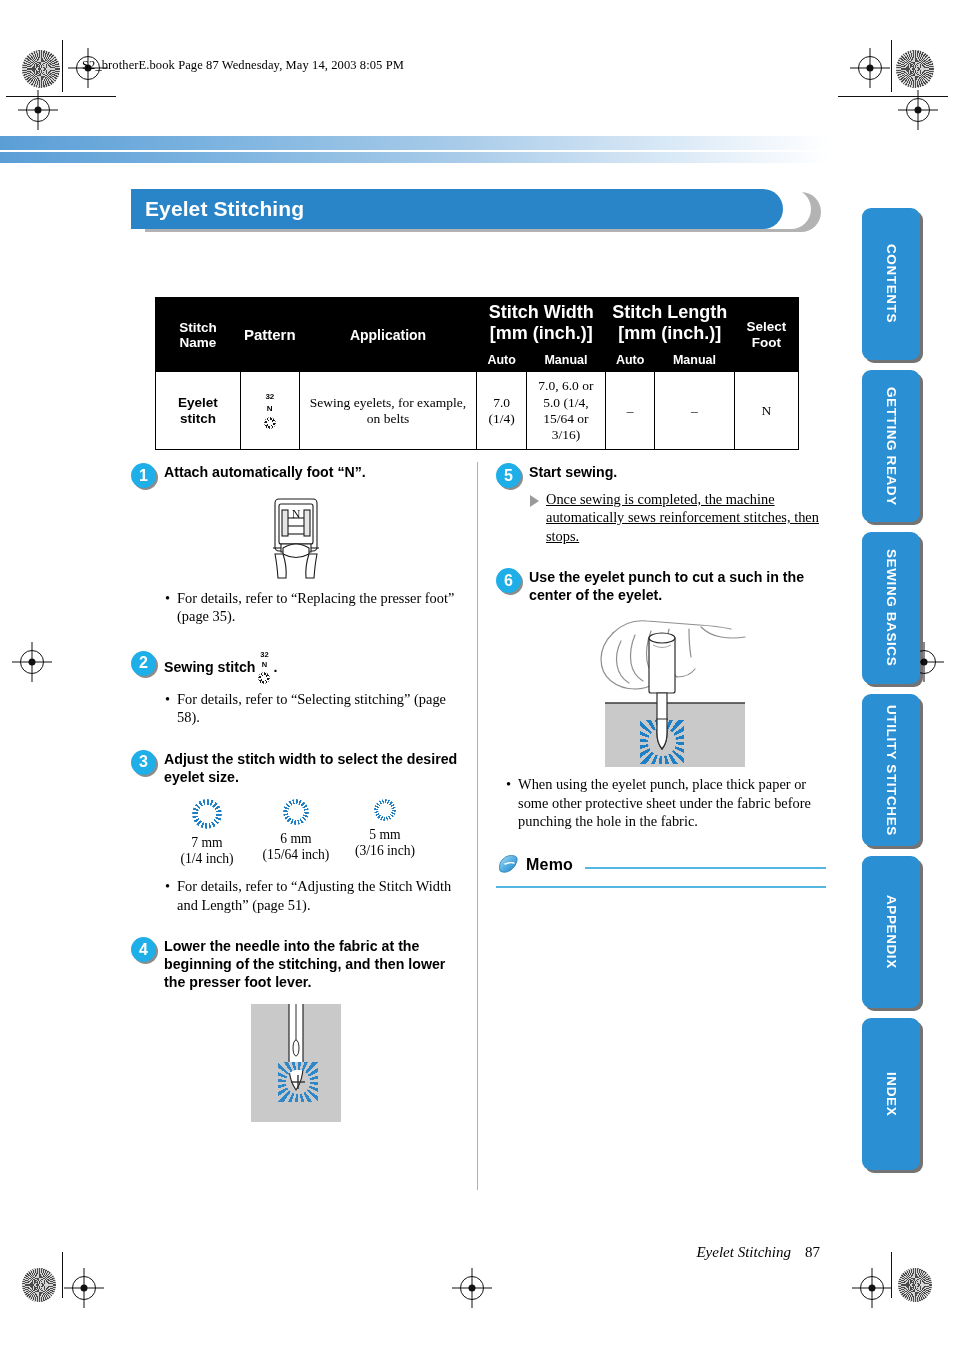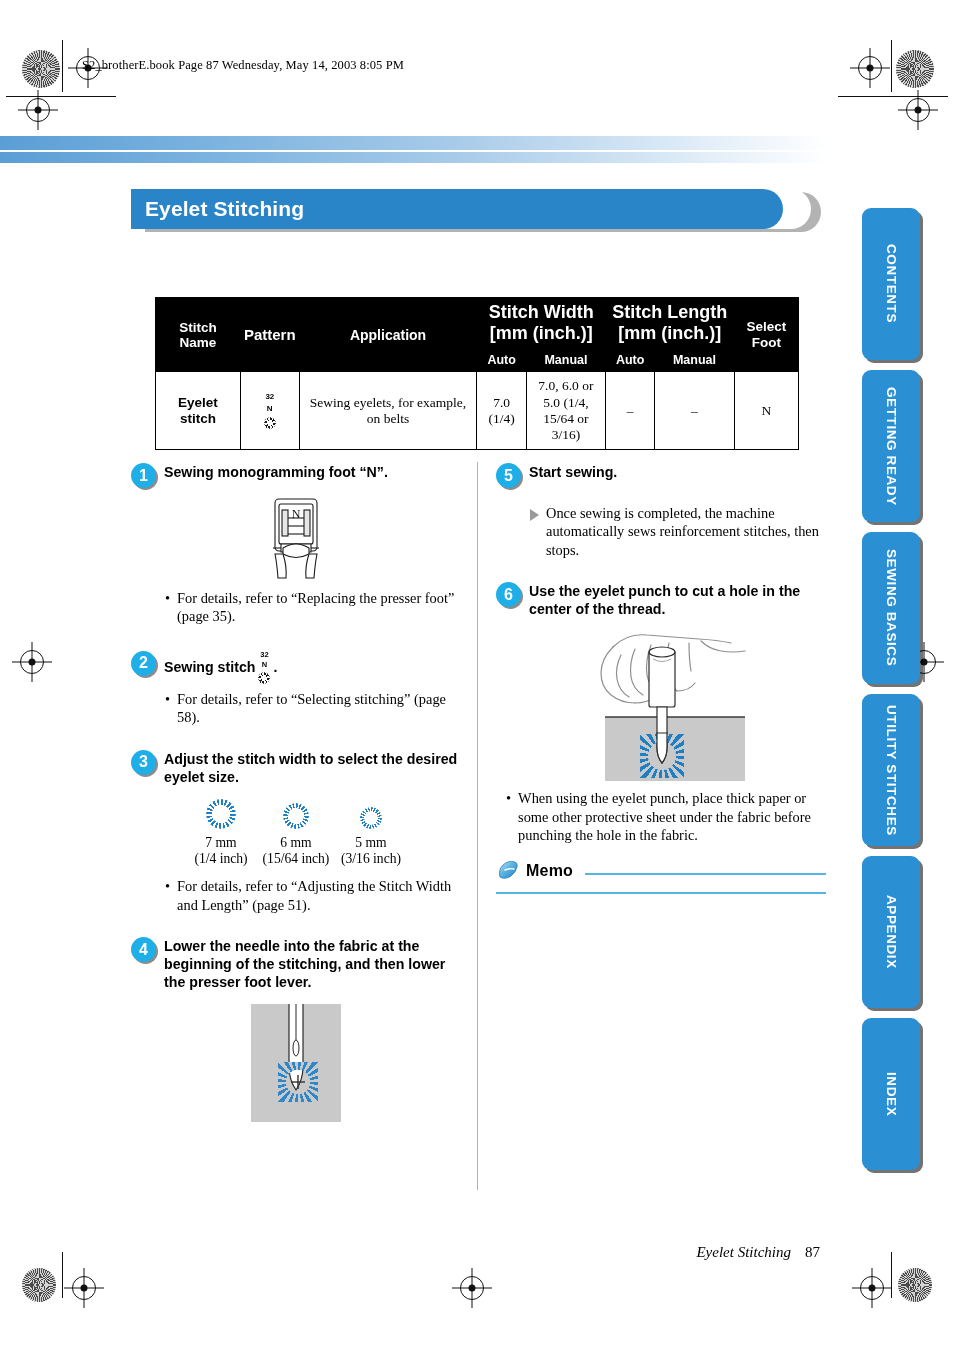--- a/index.html
+++ b/index.html
@@ -286,43 +286,42 @@
     margin-top: 5px;
   }
 
   
   .fig { display: flex; justify-content: center; }
 
   
   .size-row {
     display: flex;
     justify-content: center;
-    gap: 3px;
+    gap: 17px;
     margin-top: 12px;
-    align-items: flex-end;
   }
   .size-item {
     width: 72px;
     text-align: center;
     font-size: 13.6px;
     line-height: 1.2;
   }
   .size-item .lbl2 { white-space: nowrap; }
 
   
   .eyelet {
     margin: 0 auto 6px auto;
     border-radius: 50%;
   }
 
   
   .fabric { background: #c9c9c9; }
 
   
-  .memo { margin-top: 16px; position: relative; }
+  .memo { margin-top: 24px; position: relative; }
   .memo-head {
     display: flex;
     align-items: center;
     gap: 6px;
   }
   .memo-title {
     font-family: "Liberation Sans", sans-serif;
     font-size: 16px;
     font-weight: bold;
     letter-spacing: .2px;
@@ -501,21 +500,21 @@
     </tbody>
   </table>
 
   <div class="divider"></div>
 
   <div class="col col-left">
 
     <div class="step">
       <div class="step-head">
         <div class="badge">1</div>
-        <div class="step-title">Sewing monogramming foot “N”.</div>
+        <div class="step-title">Attach automatically foot “N”.</div>
       </div>
       <div class="fig" style="margin-top:8px;">
         <svg width="66" height="88" viewBox="0 0 66 88">
           <g fill="#ffffff" stroke="#1a1a1a" stroke-width="1.1">
             <rect x="12" y="3" width="42" height="52" rx="4"></rect>
             <rect x="16" y="8" width="34" height="40" rx="2" fill="#fff"></rect>
             <rect x="19" y="14" width="6" height="26" fill="#e6e6e6"></rect>
             <rect x="41" y="14" width="6" height="26" fill="#e6e6e6"></rect>
             <line x1="25" y1="22" x2="41" y2="22"></line>
             <line x1="25" y1="30" x2="41" y2="30"></line>
@@ -613,32 +612,32 @@
 
   </div>
 
   <div class="col col-right">
 
     <div class="step">
       <div class="step-head">
         <div class="badge">5</div>
         <div class="step-title">Start sewing.</div>
       </div>
-      <div class="bullets" style="margin-top:16px;">
+      <div class="bullets" style="margin-top:2px;text-decoration:underline;">
         <div class="li">
           <span class="tri"></span>
           <span>Once sewing is completed, the machine automatically sews reinforcement stitches, then stops.</span>
         </div>
       </div>
     </div>
 
     <div class="step" style="margin-top:22px;">
       <div class="step-head">
         <div class="badge">6</div>
-        <div class="step-title">Use the eyelet punch to cut a hole in the center of the thread.</div>
+        <div class="step-title">Use the eyelet punch to cut a such in the center of the eyelet.</div>
       </div>
 
       <div class="fig" style="margin-top:10px;">
         <div style="position:relative;width:200px;height:152px;">
 
           <div class="fabric" style="position:absolute;left:44px;top:88px;width:140px;height:64px;"></div>
           <svg width="200" height="152" viewBox="0 0 200 152" style="position:absolute;left:0;top:0;">
 
             <g fill="none" stroke="#8f8f8f" stroke-width="1.2" stroke-linecap="round" stroke-linejoin="round">
               <path d="M52 18 Q66 4 86 6 Q112 8 138 10 Q156 11 170 14"></path>

